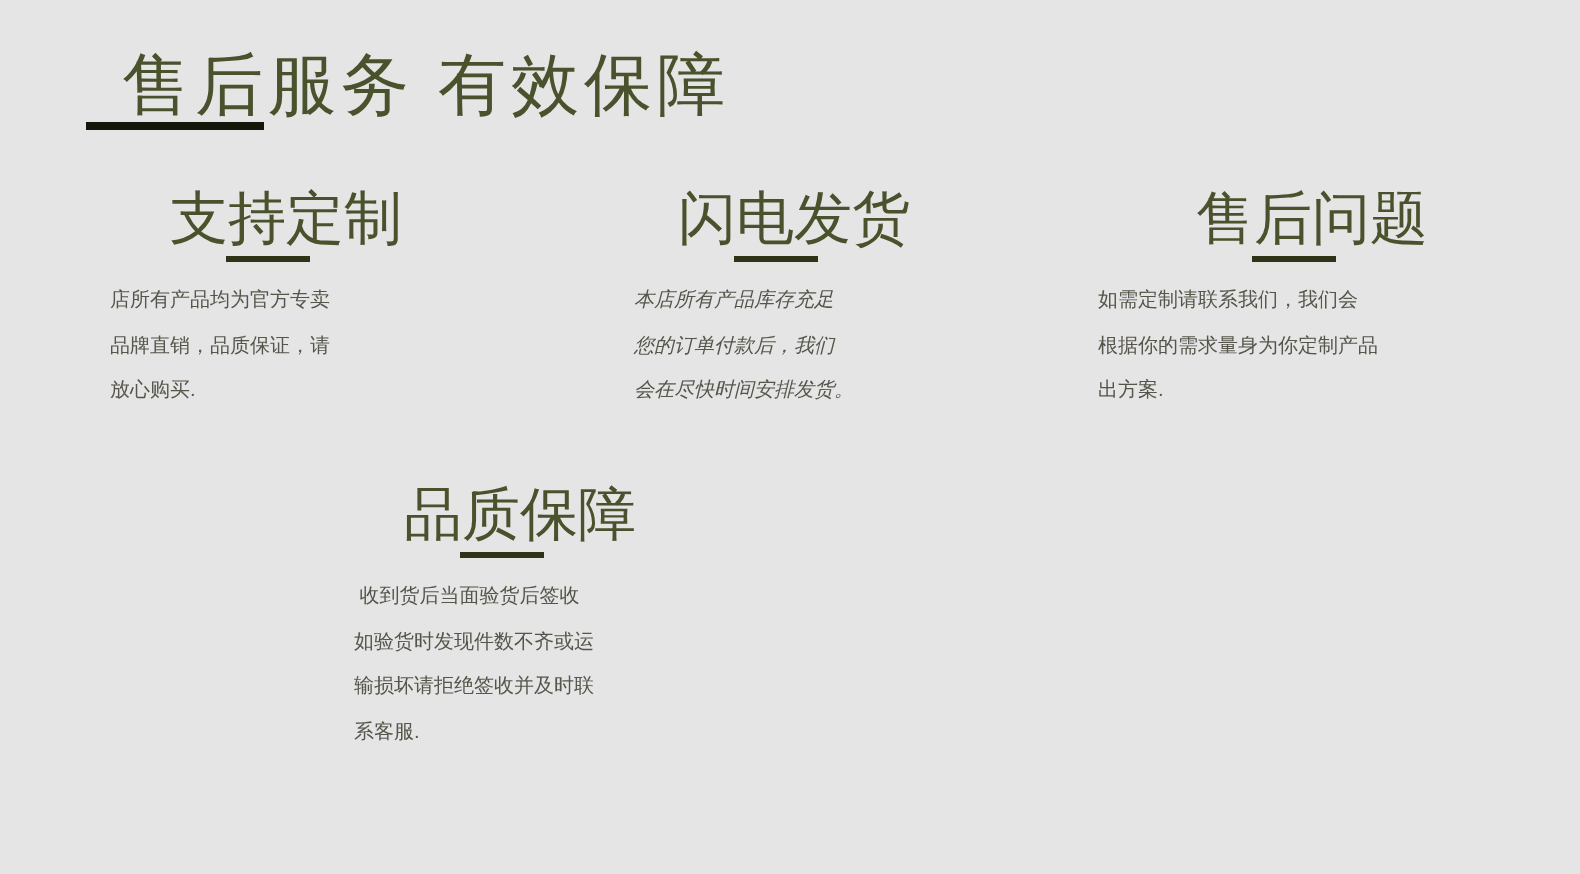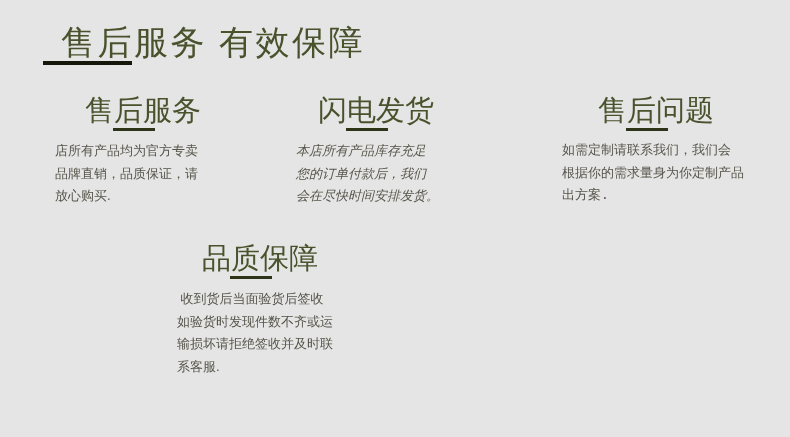--- a/index.html
+++ b/index.html
@@ -42,48 +42,48 @@
   }
   .card-title-underline {
     width: 42px;
     height: 3px;
     background: #2e3418;
     margin: 2px auto 0;
     transform: translateX(-9px);
   }
   .card-body {
     margin: 9px 0 0 0;
-    font-size: 13px;
+    font-size: 10px;
     line-height: 22.5px;
     color: #56554b;
     text-align: left;
     white-space: pre;
   }
   
   .card-quality      { left: 48px;  top: 94px;  width: 190px; }
   .card-quality .card-body { margin-left: 7px; }
-  .card-shipping     { left: 291px; top: 94px;  width: 170px; }
+  .card-shipping     { left: 312px; top: 94px;  width: 170px; }
   .card-shipping .card-body { margin-left: 5px; font-style: italic; }
   .card-custom       { left: 546px; top: 94px;  width: 220px; }
-  .card-custom .card-body { margin-left: 16px; font-family: Liberation Mono, monospace; }
+  .card-custom .card-body { margin-left: 3px; }
   .card-logistics    { left: 150px; top: 242px; width: 220px; }
   .card-logistics .card-body { margin-left: 27px; }
   .card-aftersales   { left: 395px; top: 242px; width: 238px; }
   .card-aftersales .card-body { margin-left: 6px; }
 </style>
 </head>
 <body>
 
 <div class="canvas">
 
   <h1 class="main-title">售后服务 有效保障</h1>
   <div class="main-title-underline"></div>
 
   <div class="card card-quality">
-    <h2 class="card-title">售后服务</h2>
+    <h2 class="card-title">支持定制</h2>
     <div class="card-title-underline"></div>
     <p class="card-body">店所有产品均为官方专卖
 品牌直销，品质保证，请
 放心购买.</p>
   </div>
 
   <div class="card card-shipping">
     <h2 class="card-title">闪电发货</h2>
     <div class="card-title-underline"></div>
     <p class="card-body">本店所有产品库存充足

